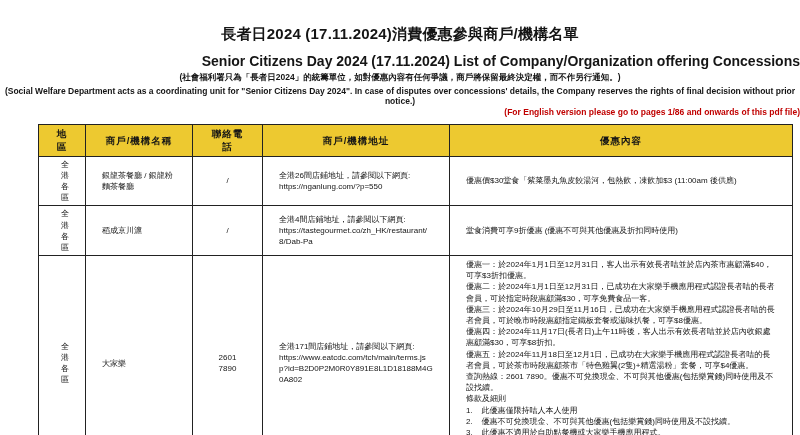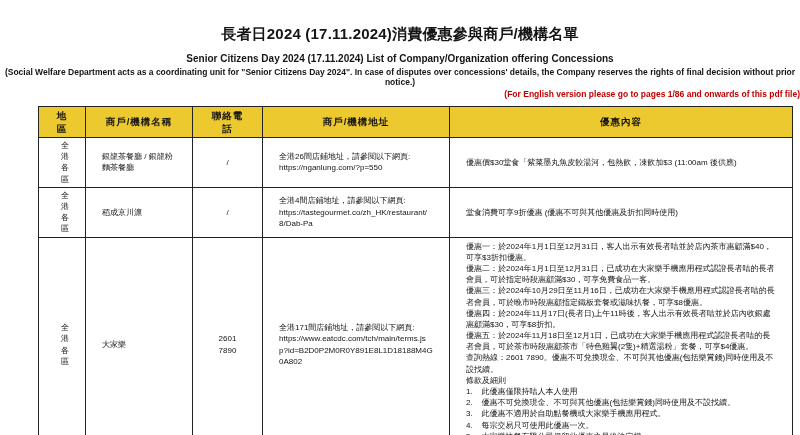--- a/index.html
+++ b/index.html
@@ -2,21 +2,21 @@
 <html><head>
 <meta charset="utf-8">
 <style>
   html,body{margin:0;padding:0;}
   body{
     width:800px;height:435px;overflow:hidden;background:#ffffff;
     font-family:"Liberation Sans","DejaVu Sans",sans-serif;color:#151515;
   }
   .title-block{text-align:center;padding-top:25px;font-weight:bold;}
   .t-zh{font-size:15px;letter-spacing:0.2px;margin-bottom:9px;}
-  .t-en{font-size:10px;margin-bottom:3px;}
+  .t-en{font-size:14px;margin-bottom:3px;text-align:right;}
   .t-note{font-size:8.5px;margin-bottom:1.5px;}
   .t-red{font-size:8.5px;color:#C00000;margin-top:1px;text-align:right;}
 
   table.concessions{
     border-collapse:collapse;table-layout:fixed;
     margin:7px 0 0 38px;width:754px;
   }
   .concessions th,.concessions td{
     border:1px solid #222222;
     padding:2px 16px;
@@ -41,20 +41,21 @@
   td.offer-top{vertical-align:top;padding-top:3px;}
 </style>
 </head>
 <body>
 
 <div class="page">
 
   <div class="title-block">
     <div class="t-zh">長者日2024 (17.11.2024)消費優惠參與商戶/機構名單</div>
     <div class="t-en">Senior Citizens Day 2024 (17.11.2024) List of Company/Organization offering Concessions</div>
+    <div class="t-note">(社會福利署只為「長者日2024」的統籌單位，如對優惠內容有任何爭議，商戶將保留最終決定權，而不作另行通知。)</div>
     <div class="t-note">(Social Welfare Department acts as a coordinating unit for "Senior Citizens Day 2024". In case of disputes over concessions' details, the Company reserves the rights of final decision without prior notice.)</div>
     <div class="t-red">(For English version please go to pages 1/86 and onwards of this pdf file)</div>
   </div>
 
   <table class="concessions">
     <colgroup>
       <col style="width:47px">
         <col style="width:107px">
         <col style="width:70px">
       <col style="width:187px">

